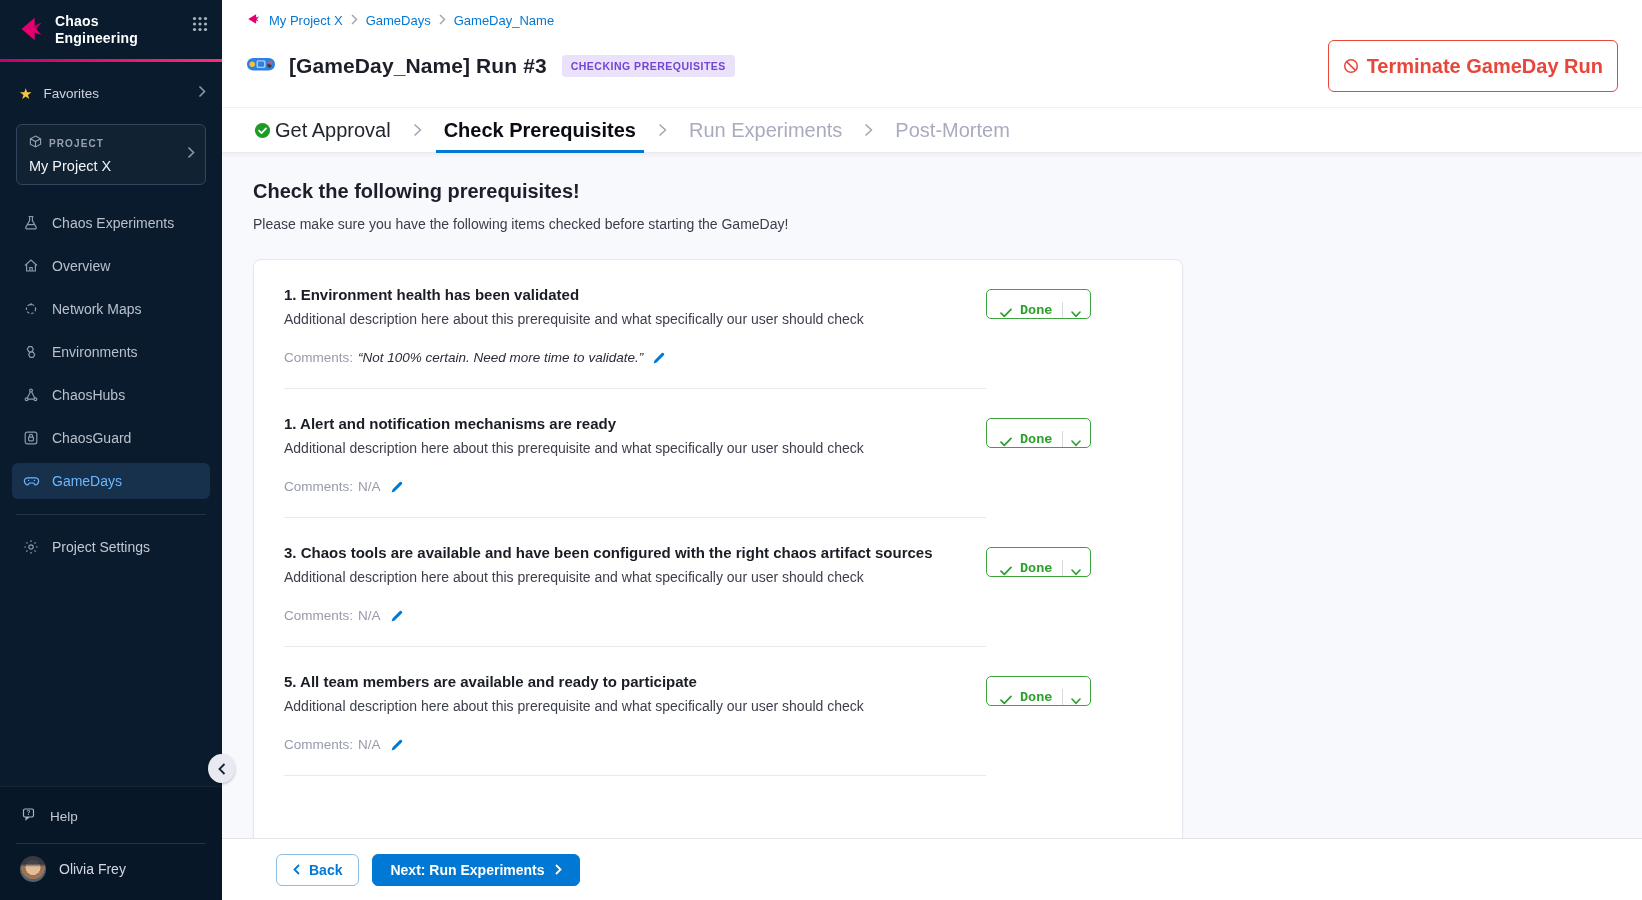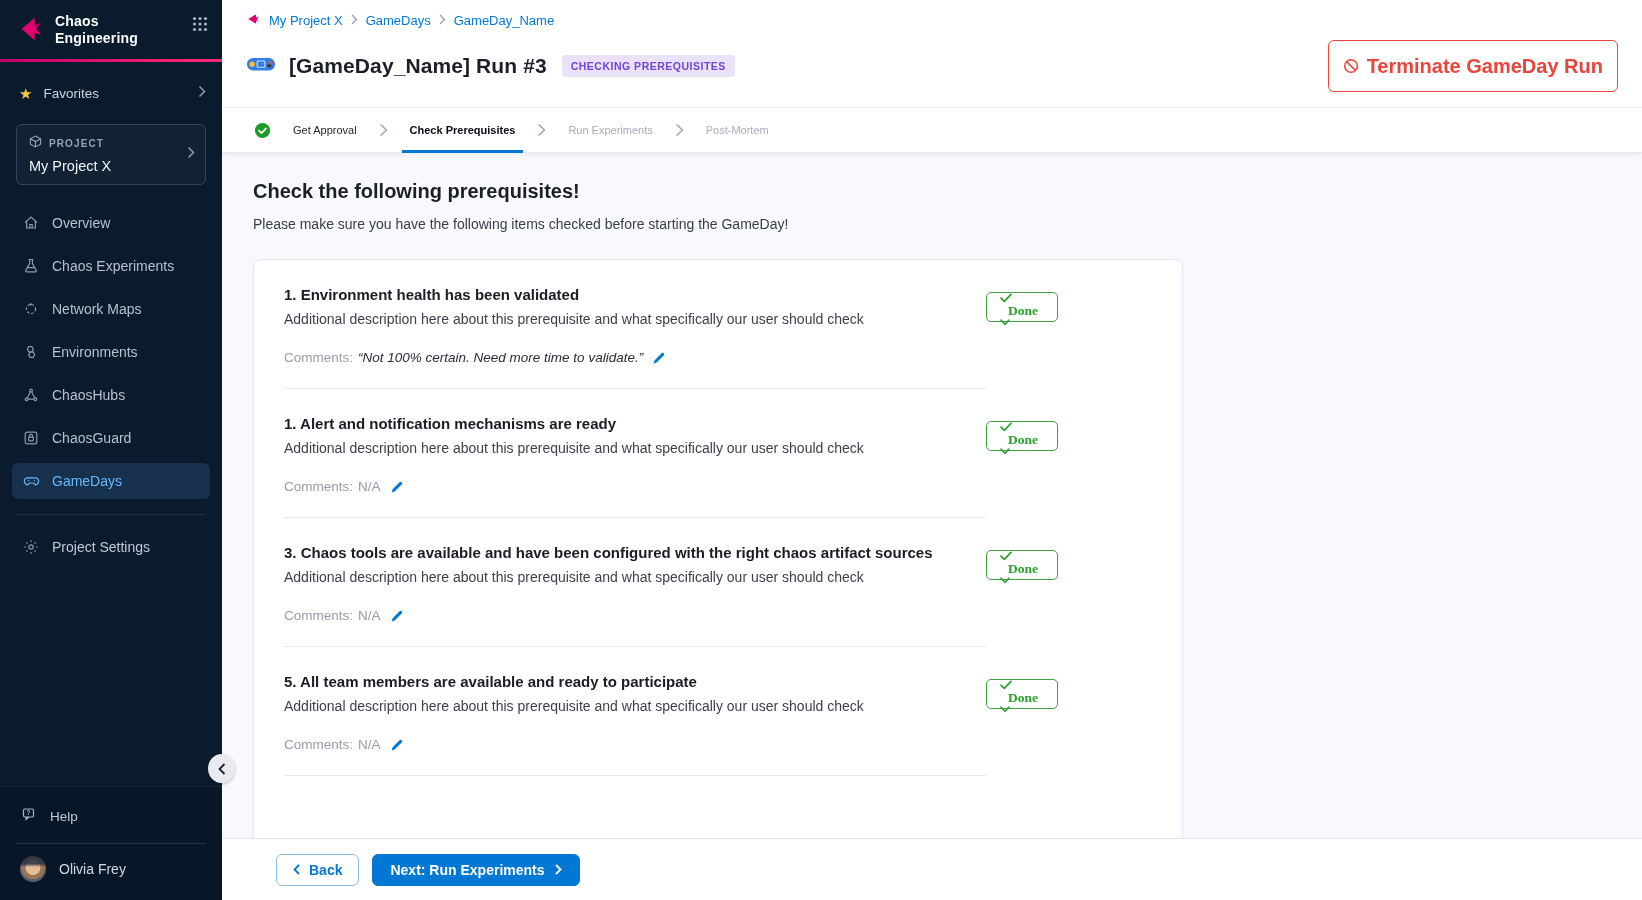--- a/index.html
+++ b/index.html
@@ -46,21 +46,21 @@
   .header { background:#fff; padding:12px 24px 0 24px; }
   .breadcrumb { display:flex; align-items:center; gap:8px; font-size:13px; }
   .crumb { color:var(--blue); cursor:pointer; text-decoration:none; }
   .crumb-sep { color:#9aa2b1; font-size:12px; }
   .title-row { display:flex; align-items:center; gap:13px; margin-top:11px; padding-bottom:15px; }
   .page-title { font-size:21px; font-weight:bold; color:#1c1e29; letter-spacing:.1px; }
   .status-badge { background:#eae1fa; color:#7444d4; font-size:10.5px; font-weight:bold; letter-spacing:.5px; padding:5px 9px; border-radius:4px; margin-left:2px; }
   .terminate-btn { margin-left:auto; display:flex; align-items:center; gap:8px; border:1px solid #e8463b; color:#e8463b; background:#fff; border-radius:6px; height:52px; padding:0 14px; font-size:20px; font-weight:bold; cursor:pointer; font-family:inherit; }
 
   .tabbar { background:#fff; border-top:1px solid #f0f1f5; display:flex; align-items:center; height:46px; padding:0 24px; border-bottom:1px solid #e9eaef; box-shadow:0 2px 4px rgba(40,41,61,.06); position:relative; z-index:2; }
-  .step { display:flex; align-items:center; gap:22px; height:100%; padding:0 8px; position:relative; font-size:11px; color:#22272f; cursor:pointer; }
+  .step { display:flex; align-items:center; gap:4px; height:100%; padding:0 8px; position:relative; font-size:20px; color:#22272f; cursor:pointer; }
   .step.upcoming { color:#a9abbe; cursor:default; }
   .step.active { font-weight:bold; color:#0a0c14; }
   .step.active::after { content:''; position:absolute; left:0; right:0; bottom:-1px; height:3px; background:var(--blue); }
   .step-sep { color:#9aa2b1; margin:0 14px; display:flex; }
 
   .scroll { flex:1; background:#f8f9fc; padding:27px 0 0 31px; overflow:hidden; }
   .content-heading { font-size:20px; font-weight:bold; color:#1c1e29; }
   .content-sub { margin-top:13px; font-size:14px; color:#3a3d4a; }
 
   .card { width:930px; margin-top:27px; background:#fff; border:1px solid #e7e8ef; border-radius:8px; box-shadow:0 1px 2px rgba(40,41,61,.05); height:600px; overflow:hidden; }
@@ -72,21 +72,21 @@
   .prow-left { flex:1; border-bottom:1px solid #e8e9ef; padding-bottom:23px; }
   .prow:last-child .prow-left { border-bottom:1px solid #e8e9ef; }
   .prow-right { width:166px; padding-top:3px; }
   .prereq-title { font-size:15px; font-weight:bold; color:#1b1d26; }
   .prereq-desc { margin-top:8px; font-size:14px; color:#3c3f4c; }
   .comments-line { margin-top:23px; font-size:13.5px; display:flex; align-items:flex-end; gap:5px; }
   .comments-label { color:#979baa; }
   .comment-quote { color:#2b2d3a; font-style:italic; }
   .comment-na { color:#979baa; }
   .edit-icon { margin-left:4px; display:flex; cursor:pointer; }
-  .done-btn { display:inline-flex; align-items:flex-start; height:30px; background:#fff; border:1px solid #3ea33e; border-radius:5px; color:#2ba02b; font-size:13.5px; font-weight:bold; padding:0 9px 0 13px; cursor:pointer; font-family:Liberation Serif, serif;flex-direction:column; }
+  .done-btn { display:inline-flex; align-items:flex-end; height:30px; background:#fff; border:1px solid #3ea33e; border-radius:5px; color:#2ba02b; font-size:13.5px; font-weight:bold; padding:0 9px 0 13px; cursor:pointer; font-family:Liberation Mono, monospace; }
   .done-btn .dtxt { margin:0 10px 0 8px; }
   .done-split { width:1px; height:16px; background:#d7dae1; margin-right:8px; }
 
   .footer { height:62px; background:#fff; border-top:1px solid #e3e4eb; display:flex; align-items:center; gap:13px; padding-left:54px; }
   .back-btn { display:flex; align-items:center; gap:9px; height:32px; padding:0 16px; background:#fff; border:1px solid #8fbde2; border-radius:6px; color:var(--blue); font-size:14px; font-weight:bold; cursor:pointer; font-family:inherit; }
   .next-btn { display:flex; align-items:center; gap:10px; height:32px; padding:0 17px; background:var(--blue); border:1px solid var(--blue); border-radius:6px; color:#fff; font-size:14px; font-weight:bold; cursor:pointer; font-family:inherit; }
 </style>
 </head>
 <body>
 
@@ -137,32 +137,32 @@
     </div>
     <span class="chev"><svg width="8" height="13" viewBox="0 0 8 13" fill="none" stroke="#8d97a8" stroke-width="1.6">
           <path d="M1.5 1.5 L6.5 6.5 L1.5 11.5"></path>
         </svg></span>
   </div>
 
   <nav class="nav">
       <div class="nav-item">
         <span class="nicon">
           <svg width="16" height="16" viewBox="0 0 16 16" fill="none" stroke="currentColor" stroke-width="1.2">
+            <path d="M5.6 1.5 L10.4 1.5 M6.6 1.5 L6.6 5.6 L2.9 12.1 A1.2 1.2 0 0 0 4 13.9 L12 13.9 A1.2 1.2 0 0 0 13.1 12.1 L9.4 5.6 L9.4 1.5 M4.6 9.6 L11.4 9.6"></path>
+          </svg>
+        </span>
+        <span>Chaos Experiments</span>
+      </div>
+      <div class="nav-item">
+        <span class="nicon">
+          <svg width="16" height="16" viewBox="0 0 16 16" fill="none" stroke="currentColor" stroke-width="1.2">
             <path d="M2 7.5 L8 2 L14 7.5 M3.6 6.6 L3.6 13 L12.4 13 L12.4 6.6 M6.8 13 L6.8 9.5 L9.2 9.5 L9.2 13"></path>
           </svg>
         </span>
         <span>Overview</span>
-      </div>
-      <div class="nav-item">
-        <span class="nicon">
-          <svg width="16" height="16" viewBox="0 0 16 16" fill="none" stroke="currentColor" stroke-width="1.2">
-            <path d="M5.6 1.5 L10.4 1.5 M6.6 1.5 L6.6 5.6 L2.9 12.1 A1.2 1.2 0 0 0 4 13.9 L12 13.9 A1.2 1.2 0 0 0 13.1 12.1 L9.4 5.6 L9.4 1.5 M4.6 9.6 L11.4 9.6"></path>
-          </svg>
-        </span>
-        <span>Chaos Experiments</span>
       </div>
       <div class="nav-item">
         <span class="nicon">
           <svg width="16" height="16" viewBox="0 0 16 16" fill="none" stroke="currentColor" stroke-width="1.2">
             <circle cx="8" cy="8" r="4.6" stroke-dasharray="2.4 2"></circle>
             <circle cx="8" cy="3.4" r="1.1" fill="currentColor" stroke="none"></circle>
           </svg>
         </span>
         <span>Network Maps</span>
       </div>

